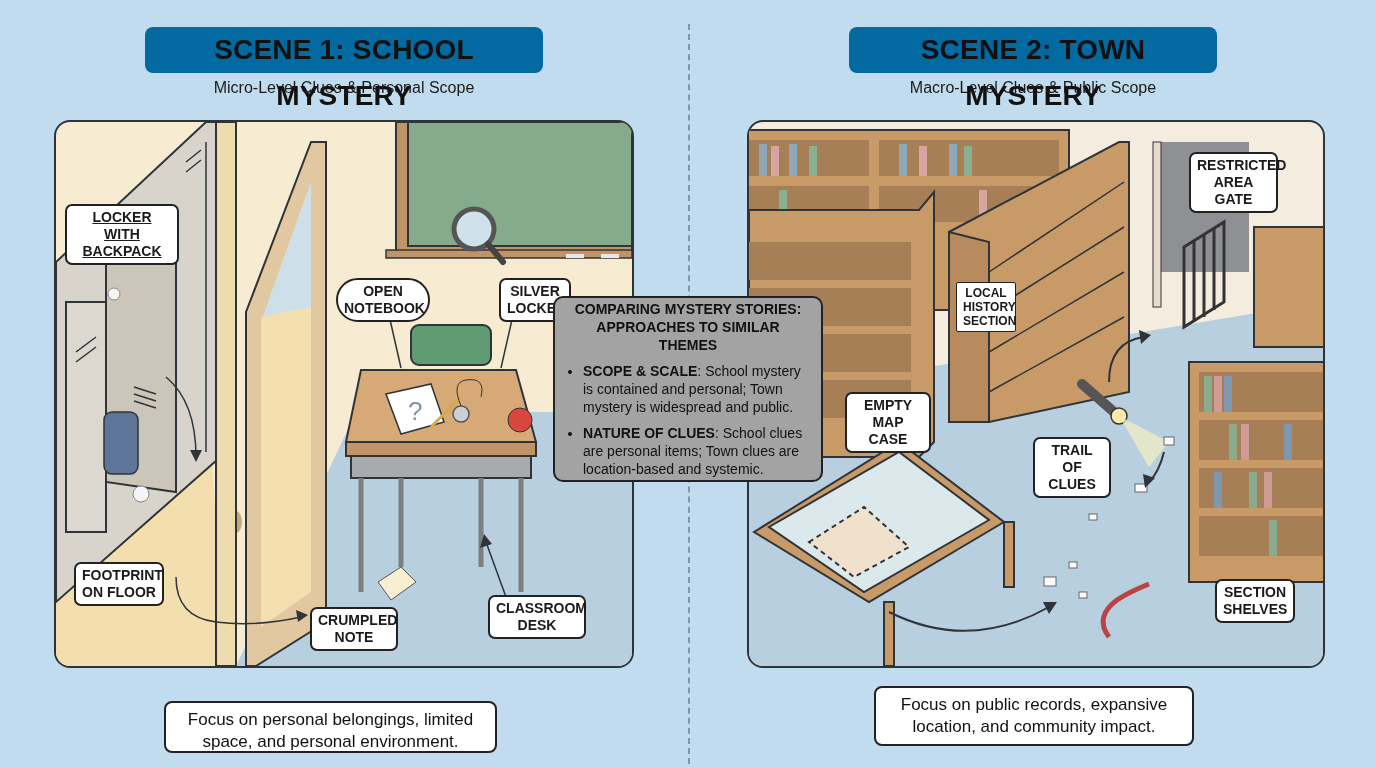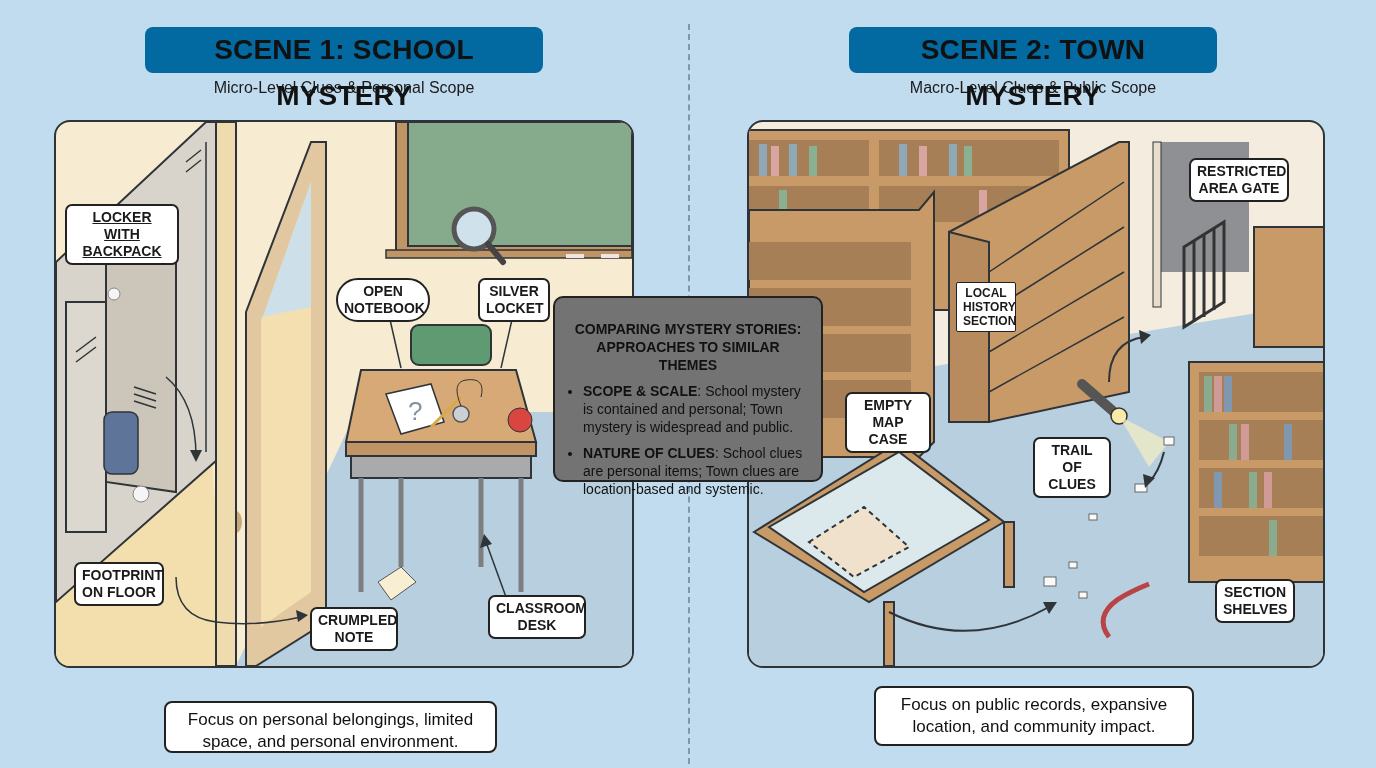--- a/index.html
+++ b/index.html
@@ -4,21 +4,21 @@
 <style>
   html,body{margin:0;padding:0;}
   body{width:1376px;height:768px;background:#c0dcee;position:relative;overflow:hidden;font-family:"Liberation Sans",sans-serif;color:#111;}
   .title-box{position:absolute;background:#0369a1;border-radius:8px;font-weight:bold;font-size:28px;text-align:center;line-height:46px;height:46px;letter-spacing:0.2px;}
   .subtitle{position:absolute;font-size:16px;text-align:center;color:#1a1a1a;}
   .divider{position:absolute;left:688px;top:24px;height:740px;border-left:2px dashed #7f97a8;}
   .panel{position:absolute;border:2px solid #2e3438;border-radius:16px;overflow:hidden;}
   .panel svg{position:absolute;left:0;top:0;}
   .label{position:absolute;background:#fff;border:2px solid #222;border-radius:7px;font-size:14px;font-weight:bold;text-align:center;line-height:17px;padding:3px 6px;color:#1a1a1a;box-sizing:border-box;}
   .caption{position:absolute;background:#fff;border:2px solid #222;border-radius:8px;font-size:17px;text-align:center;line-height:22px;padding:6px 10px;box-sizing:border-box;}
-  .center-box{position:absolute;left:553px;top:296px;width:270px;height:186px;background:#737373;border:2px solid #222;border-radius:10px;padding:22px 14px;box-sizing:border-box;}
+  .center-box{position:absolute;left:553px;top:296px;width:270px;height:186px;background:#a3a3a3;border:2px solid #222;border-radius:10px;padding:2px 14px;box-sizing:border-box;}
   .center-box .h{font-weight:bold;font-size:14px;text-align:center;line-height:18px;margin-bottom:8px;}
   .center-box ul{margin:0;padding-left:14px;}
   .center-box li{font-size:14px;line-height:18px;margin-bottom:8px;}
   .center-box li b{font-weight:bold;}
 </style>
 </head>
 <body>
 
 <div class="title-box" style="left:145px;top:27px;width:398px;">SCENE 1: SCHOOL MYSTERY</div>
 <div class="subtitle" style="left:145px;top:79px;width:398px;">Micro-Level Clues &amp; Personal Scope</div>
@@ -106,21 +106,21 @@
       <line x1="450" y1="475" x2="430" y2="420"></line>
     </g>
     <g fill="#2e3438">
       <polygon points="140,340 134,328 146,328"></polygon>
       <polygon points="252,493 240,488 242,500"></polygon>
       <polygon points="428,412 424,426 436,422"></polygon>
     </g>
   </svg>
   <div class="label" style="left:9px;top:82px;width:114px;text-decoration:underline;"><span>LOCKER WITH</span><br><span>BACKPACK</span></div>
   <div class="label" style="left:280px;top:156px;width:94px;border-radius:22px;"><span>OPEN</span><br><span>NOTEBOOK</span></div>
-  <div class="label" style="left:422px;top:156px;width:72px;"><span>SILVER</span><br><span>LOCKET</span></div>
+  <div class="label" style="left:443px;top:156px;width:72px;"><span>SILVER</span><br><span>LOCKET</span></div>
   <div class="label" style="left:18px;top:440px;width:90px;"><span>FOOTPRINT</span><br><span>ON FLOOR</span></div>
   <div class="label" style="left:254px;top:485px;width:88px;"><span>CRUMPLED</span><br><span>NOTE</span></div>
   <div class="label" style="left:432px;top:473px;width:98px;"><span>CLASSROOM</span><br><span>DESK</span></div>
 </div>
 
 <div class="panel" style="left:747px;top:120px;width:574px;height:544px;background:#f4ecdf;">
   <svg width="574" height="544" viewBox="0 0 574 544">
     <polygon points="0,544 0,300 150,250 574,180 574,544" fill="#b8cfdf"></polygon>
 
     <rect x="-10" y="8" width="330" height="180" fill="#c89a68" stroke="#2e3438" stroke-width="2"></rect>
@@ -226,21 +226,21 @@
       <path d="M360 260 Q360 220 395 215"></path>
       <path d="M415 330 Q410 350 400 360"></path>
       <path d="M140 490 Q220 530 300 485"></path>
     </g>
     <g fill="#2e3438">
       <polygon points="402,213 390,208 392,222"></polygon>
       <polygon points="396,366 394,352 406,356"></polygon>
       <polygon points="308,480 294,480 300,492"></polygon>
     </g>
   </svg>
-  <div class="label" style="left:440px;top:36px;width:100px;"><span>RESTRICTED</span><br><span>AREA GATE</span></div>
+  <div class="label" style="left:440px;top:30px;width:89px;"><span>RESTRICTED</span><br><span>AREA GATE</span></div>
   <div class="label" style="left:207px;top:160px;width:60px;font-size:12px;line-height:14px;border-width:1.5px;border-radius:2px;"><span>LOCAL</span><br><span>HISTORY</span><br><span>SECTION</span></div>
   <div class="label" style="left:96px;top:270px;width:86px;"><span>EMPTY</span><br><span>MAP CASE</span></div>
   <div class="label" style="left:284px;top:315px;width:78px;"><span>TRAIL OF</span><br><span>CLUES</span></div>
   <div class="label" style="left:466px;top:457px;width:80px;"><span>SECTION</span><br><span>SHELVES</span></div>
 </div>
 
 <div class="center-box">
   <div class="h"><span>COMPARING MYSTERY STORIES:</span><br><span>APPROACHES TO SIMILAR THEMES</span></div>
   <ul>
     <li><b>SCOPE &amp; SCALE</b><span>: School mystery is contained and personal; Town mystery is widespread and public.</span></li>

